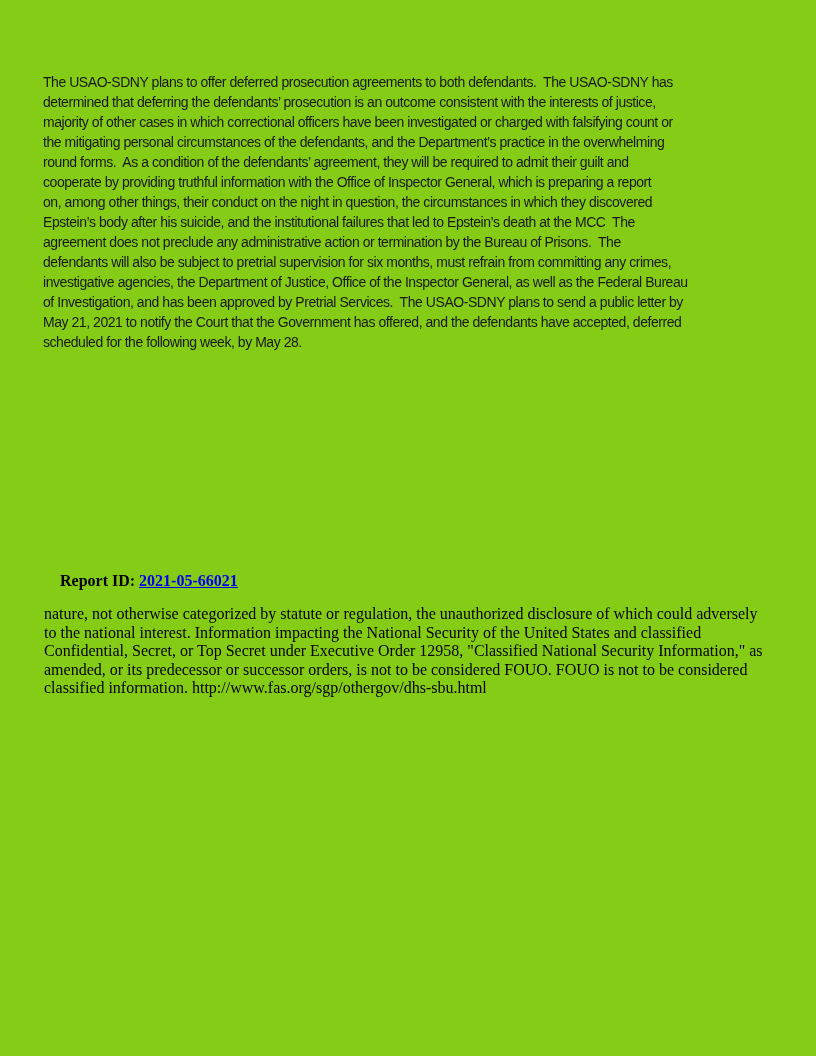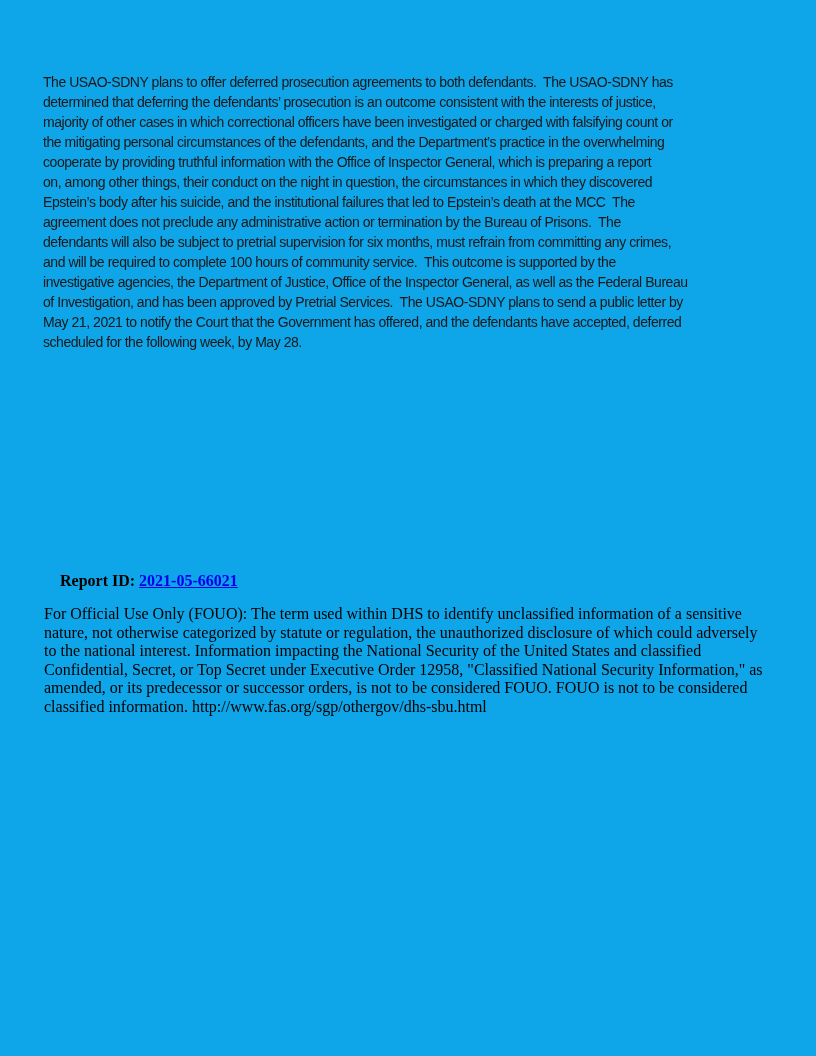--- a/index.html
+++ b/index.html
@@ -4,21 +4,21 @@
 <style>
   html, body {
     margin: 0;
     padding: 0;
     background: #ffffff;
   }
   .page {
     position: relative;
     width: 816px;
     height: 1056px;
-    background: #0ea5e9;
+    background: #84cc16;
     overflow: hidden;
     font-kerning: normal;
   }
   .para-sans {
     position: absolute;
     left: 43px;
     top: 72px;
     width: 740px;
     font-family: "Liberation Sans", "DejaVu Sans", sans-serif;
     font-size: 14px;
@@ -66,38 +66,37 @@
 </head>
 <body>
 
 <div class="page">
 
   <div class="para-sans">
       <div class="line">The USAO-SDNY plans to offer deferred prosecution agreements to both defendants.  The USAO-SDNY has</div>
       <div class="line">determined that deferring the defendants’ prosecution is an outcome consistent with the interests of justice,</div>
       <div class="line">majority of other cases in which correctional officers have been investigated or charged with falsifying count or</div>
       <div class="line">the mitigating personal circumstances of the defendants, and the Department’s practice in the overwhelming</div>
+      <div class="line">round forms.  As a condition of the defendants’ agreement, they will be required to admit their guilt and</div>
       <div class="line">cooperate by providing truthful information with the Office of Inspector General, which is preparing a report</div>
       <div class="line">on, among other things, their conduct on the night in question, the circumstances in which they discovered</div>
       <div class="line">Epstein’s body after his suicide, and the institutional failures that led to Epstein’s death at the MCC  The</div>
       <div class="line">agreement does not preclude any administrative action or termination by the Bureau of Prisons.  The</div>
       <div class="line">defendants will also be subject to pretrial supervision for six months, must refrain from committing any crimes,</div>
-      <div class="line">and will be required to complete 100 hours of community service.  This outcome is supported by the</div>
       <div class="line">investigative agencies, the Department of Justice, Office of the Inspector General, as well as the Federal Bureau</div>
       <div class="line">of Investigation, and has been approved by Pretrial Services.  The USAO-SDNY plans to send a public letter by</div>
       <div class="line">May 21, 2021 to notify the Court that the Government has offered, and the defendants have accepted, deferred</div>
       <div class="line">scheduled for the following week, by May 28.</div>
     </div>
 
   <div class="report-row">
     <span class="report-label">Report ID:</span><span> </span><a class="report-link" style="color: rgb(0, 0, 238);">2021-05-66021</a>
   </div>
 
   <div class="para-serif">
-      <div class="line">For Official Use Only (FOUO): The term used within DHS to identify unclassified information of a sensitive</div>
       <div class="line">nature, not otherwise categorized by statute or regulation, the unauthorized disclosure of which could adversely</div>
       <div class="line">to the national interest. Information impacting the National Security of the United States and classified</div>
       <div class="line">Confidential, Secret, or Top Secret under Executive Order 12958, "Classified National Security Information," as</div>
       <div class="line">amended, or its predecessor or successor orders, is not to be considered FOUO. FOUO is not to be considered</div>
       <div class="line">classified information. http://www.fas.org/sgp/othergov/dhs-sbu.html</div>
     </div>
 
 </div>
 
 </body></html>

